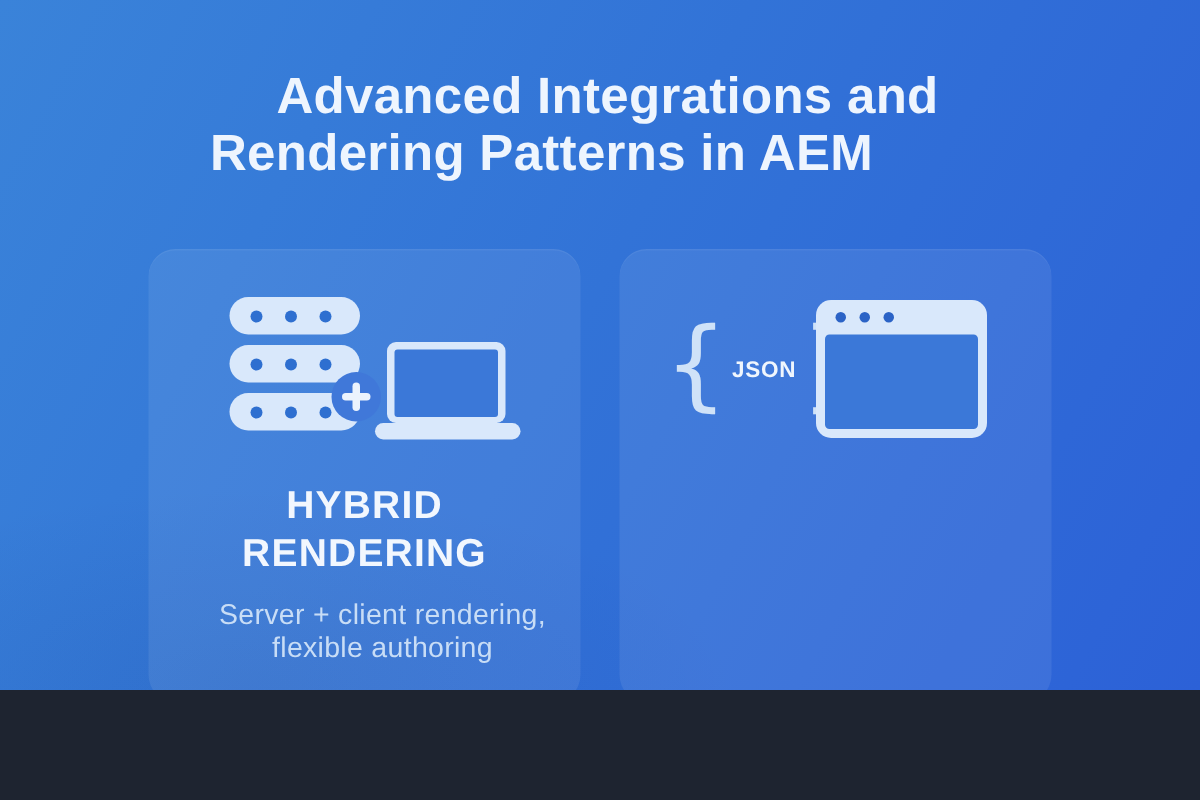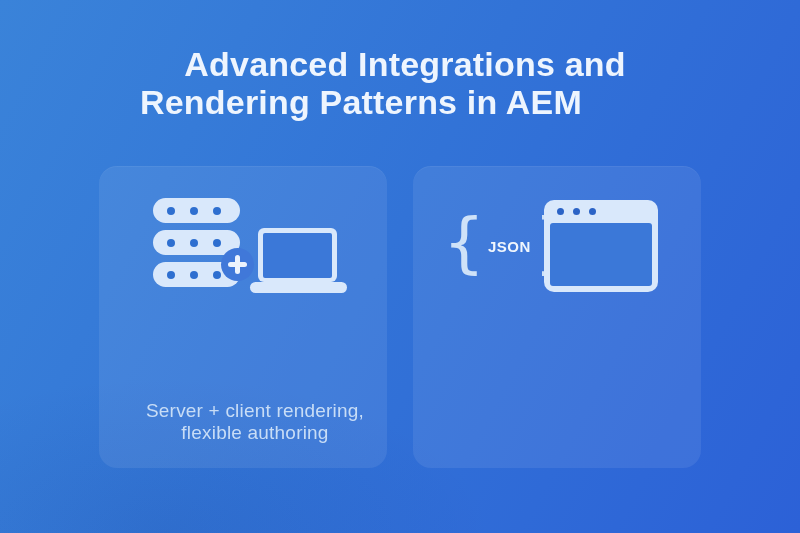--- a/index.html
+++ b/index.html
@@ -1,17 +1,17 @@
 <!DOCTYPE html>
 <html style="--background-top: #3a83d9; --background-bottom: #2c61d7; --card-background: rgba(255,255,255,0.08); --icon-light: #d9e8fb; --icon-dot: #2e6fd0; --screen-blue: #3b78d8; --title-text: #eef5fe; --heading-text: #f2f7fe; --body-text: #c8ddf6;"><head>
 <meta charset="utf-8">
 <style>
   html, body { margin: 0; padding: 0; background: #1e2430; }
   .stage {
-    position: relative; width: 800px; height: 533px; overflow: hidden;
+    position: relative; width: 800px; height: 460px; overflow: hidden;
     font-family: "Liberation Sans", sans-serif;
     background: linear-gradient(118deg, var(--background-top, #3a83d9) 0%, #3273d7 48%, var(--background-bottom, #2c61d7) 100%);
   }
   .watermark {
     position: absolute; left: 0; bottom: 0; width: 65%; height: 32%;
     background: radial-gradient(ellipse at 32% 100%, rgba(10, 40, 110, 0.10), transparent 65%);
   }
   
   .title { position: absolute; top: 45px; left: 0; width: 100%; margin: 0;
     color: var(--title-text, #eef5fe); font-weight: 700; font-size: 34px; line-height: 38px; letter-spacing: 0.2px; }
@@ -101,20 +101,22 @@
           <span class="srv-dot"></span>
           <span class="srv-dot"></span>
         </div>
       </div>
       <div class="plus-badge"></div>
       <div class="laptop-screen">
         <div class="laptop-screen-inner"></div>
       </div>
       <div class="laptop-base"></div>
     </div>
+    <h2 class="card-heading">HYBRID
+RENDERING</h2>
     <p class="card-desc">Server + client rendering,
 flexible authoring</p>
   </div>
 
   <div class="card card-right">
     <div>
       <div class="json-group">
         <span class="brace">{</span>
         <span class="json-label">JSON</span>
         <span class="brace">}</span>

